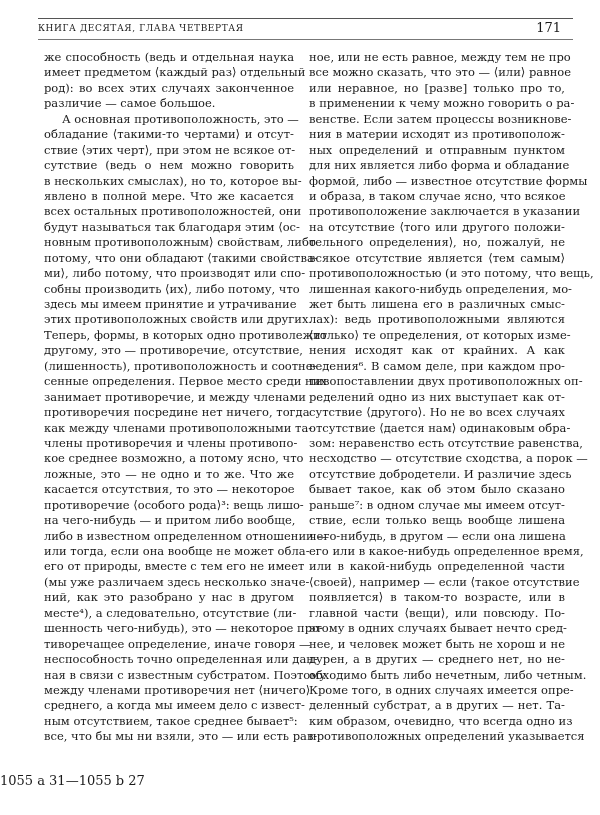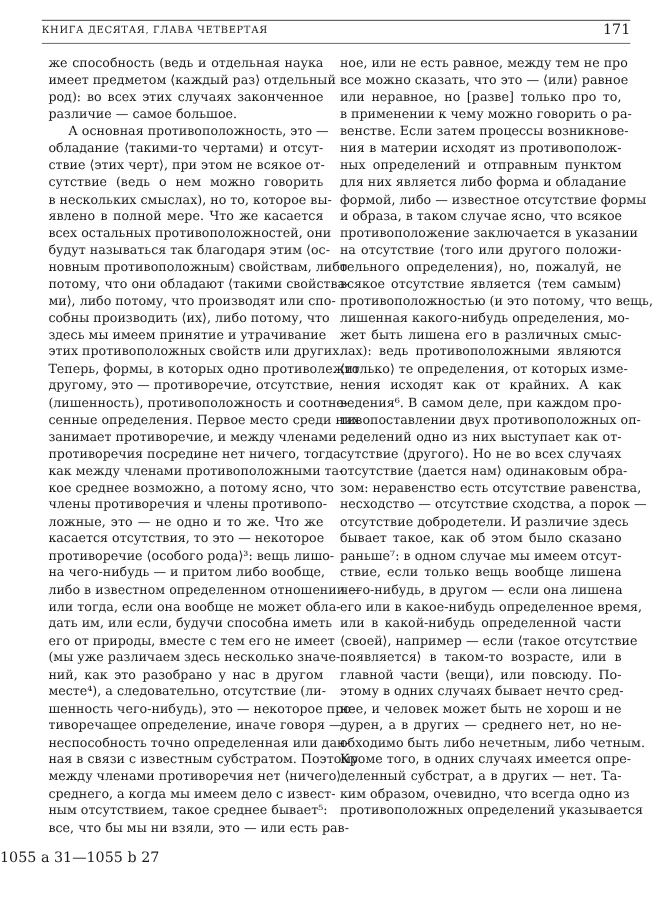--- a/index.html
+++ b/index.html
@@ -13,21 +13,21 @@
       border-top: 1px solid #555;
     }
     .header {
       position: absolute; left: 38px; top: 20px; width: 535px; height: 18px;
     }
     .running-head {
       position: absolute; left: 0; right: 0; top: 3px; text-align: left;
       font-size: 9px; letter-spacing: 0.6px;
     }
     .page-number {
-      position: absolute; right: 0; top: 0px; font-size: 13px;
+      position: absolute; right: 12px; top: 0px; font-size: 13px;
     }
     .rule-bottom {
       position: absolute; left: 38px; top: 39px; width: 535px; height: 0;
       border-top: 1px solid #777;
     }
     .column {
       position: absolute; top: 50px; width: 250px;
       font-size: 11.5px; line-height: 15.45px;
     }
     .col-left { left: 44px; }
@@ -74,29 +74,28 @@
       <span class="line">собны производить ⟨их⟩, либо потому, что</span>
       <span class="line">здесь мы имеем принятие и утрачивание</span>
       <span class="line">этих противоположных свойств или других.</span>
       <span class="line">Теперь, формы, в которых одно противолежит</span>
       <span class="line">другому, это — противоречие, отсутствие,</span>
       <span class="line">(лишенность), противоположность и соотне-</span>
       <span class="line">сенные определения. Первое место среди них</span>
       <span class="line">занимает противоречие, и между членами</span>
       <span class="line">противоречия посредине нет ничего, тогда</span>
       <span class="line">как между членами противоположными та-</span>
+      <span class="line">члены противоречия и члены противопо-</span>
       <span class="line">кое среднее возможно, а потому ясно, что</span>
-      <span class="line">члены противоречия и члены противопо-</span>
       <span class="line">ложные, это — не одно и то же. Что же</span>
       <span class="line">касается отсутствия, то это — некоторое</span>
       <span class="line">противоречие ⟨особого рода⟩³: вещь лишо-</span>
       <span class="line">на чего-нибудь — и притом либо вообще,</span>
       <span class="line">либо в известном определенном отношении —</span>
       <span class="line">или тогда, если она вообще не может обла-</span>
-      <span class="line">дать им, или если, будучи способна иметь</span>
       <span class="line">его от природы, вместе с тем его не имеет</span>
       <span class="line">(мы уже различаем здесь несколько значе-</span>
       <span class="line">ний, как это разобрано у нас в другом</span>
       <span class="line">месте⁴), а следовательно, отсутствие (ли-</span>
       <span class="line">шенность чего-нибудь), это — некоторое про-</span>
       <span class="line">тиворечащее определение, иначе говоря —</span>
       <span class="line">неспособность точно определенная или дан-</span>
       <span class="line">ная в связи с известным субстратом. Поэтому</span>
       <span class="line">между членами противоречия нет ⟨ничего⟩</span>
       <span class="line">среднего, а когда мы имеем дело с извест-</span>

